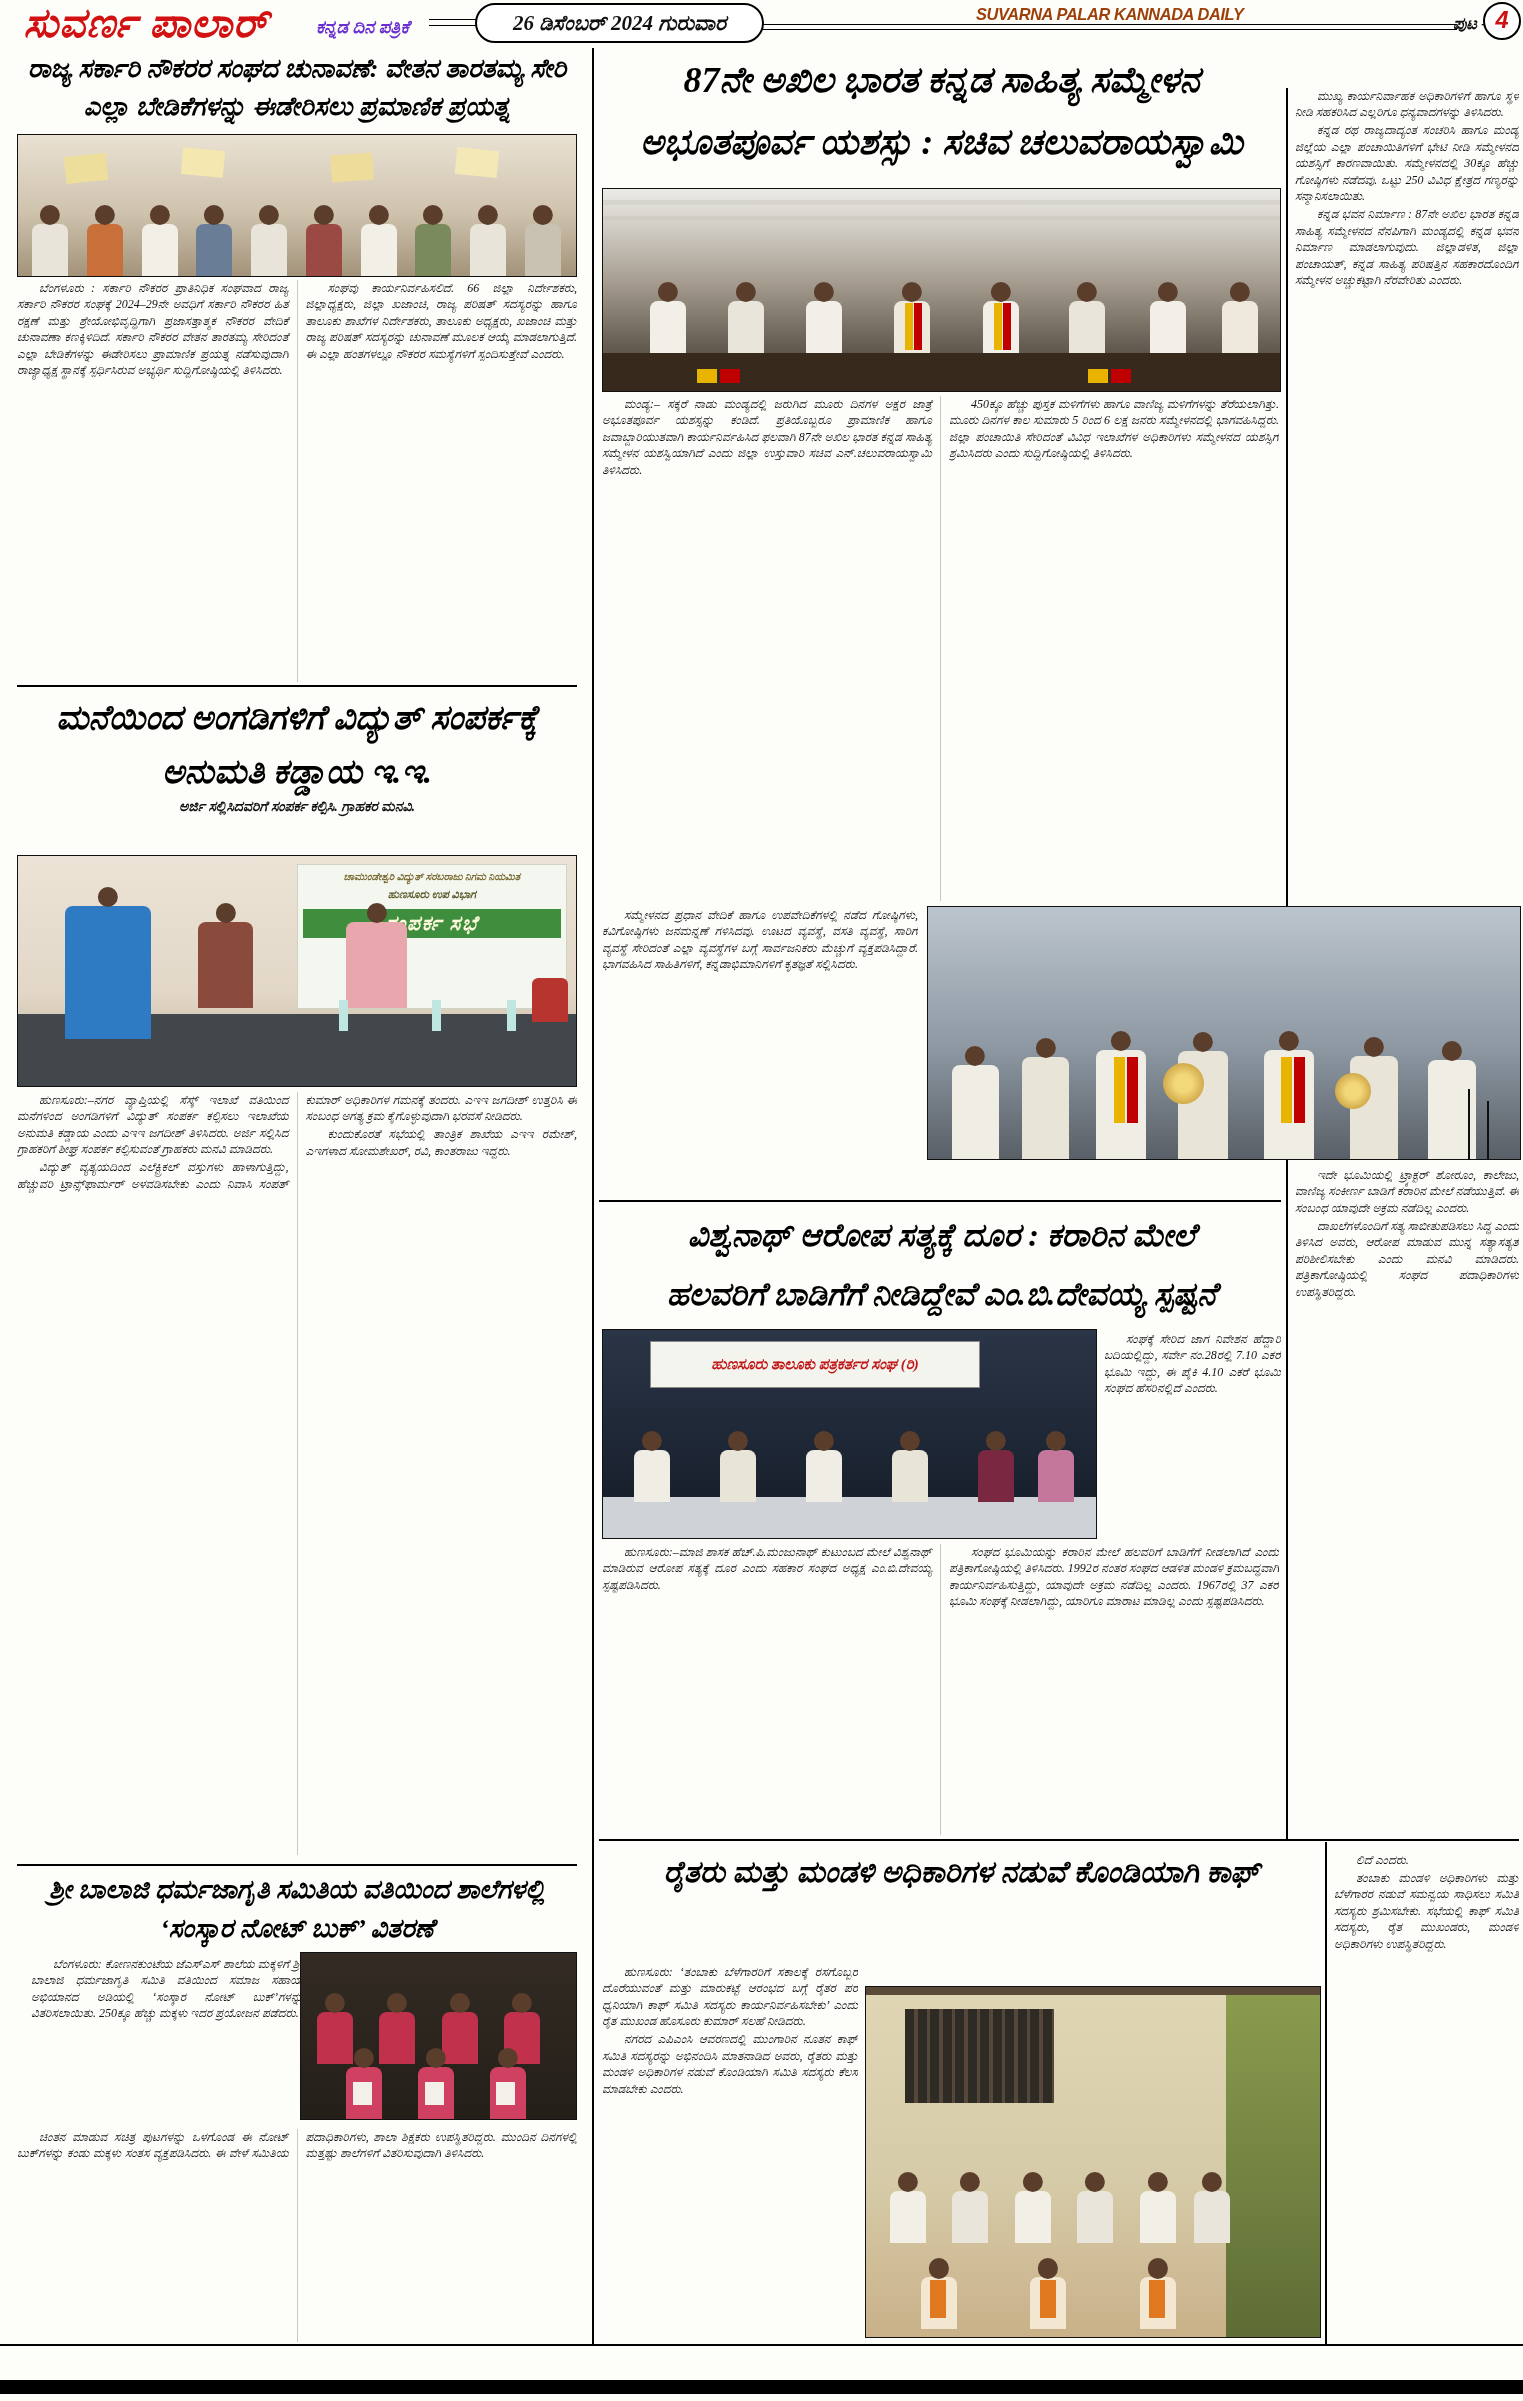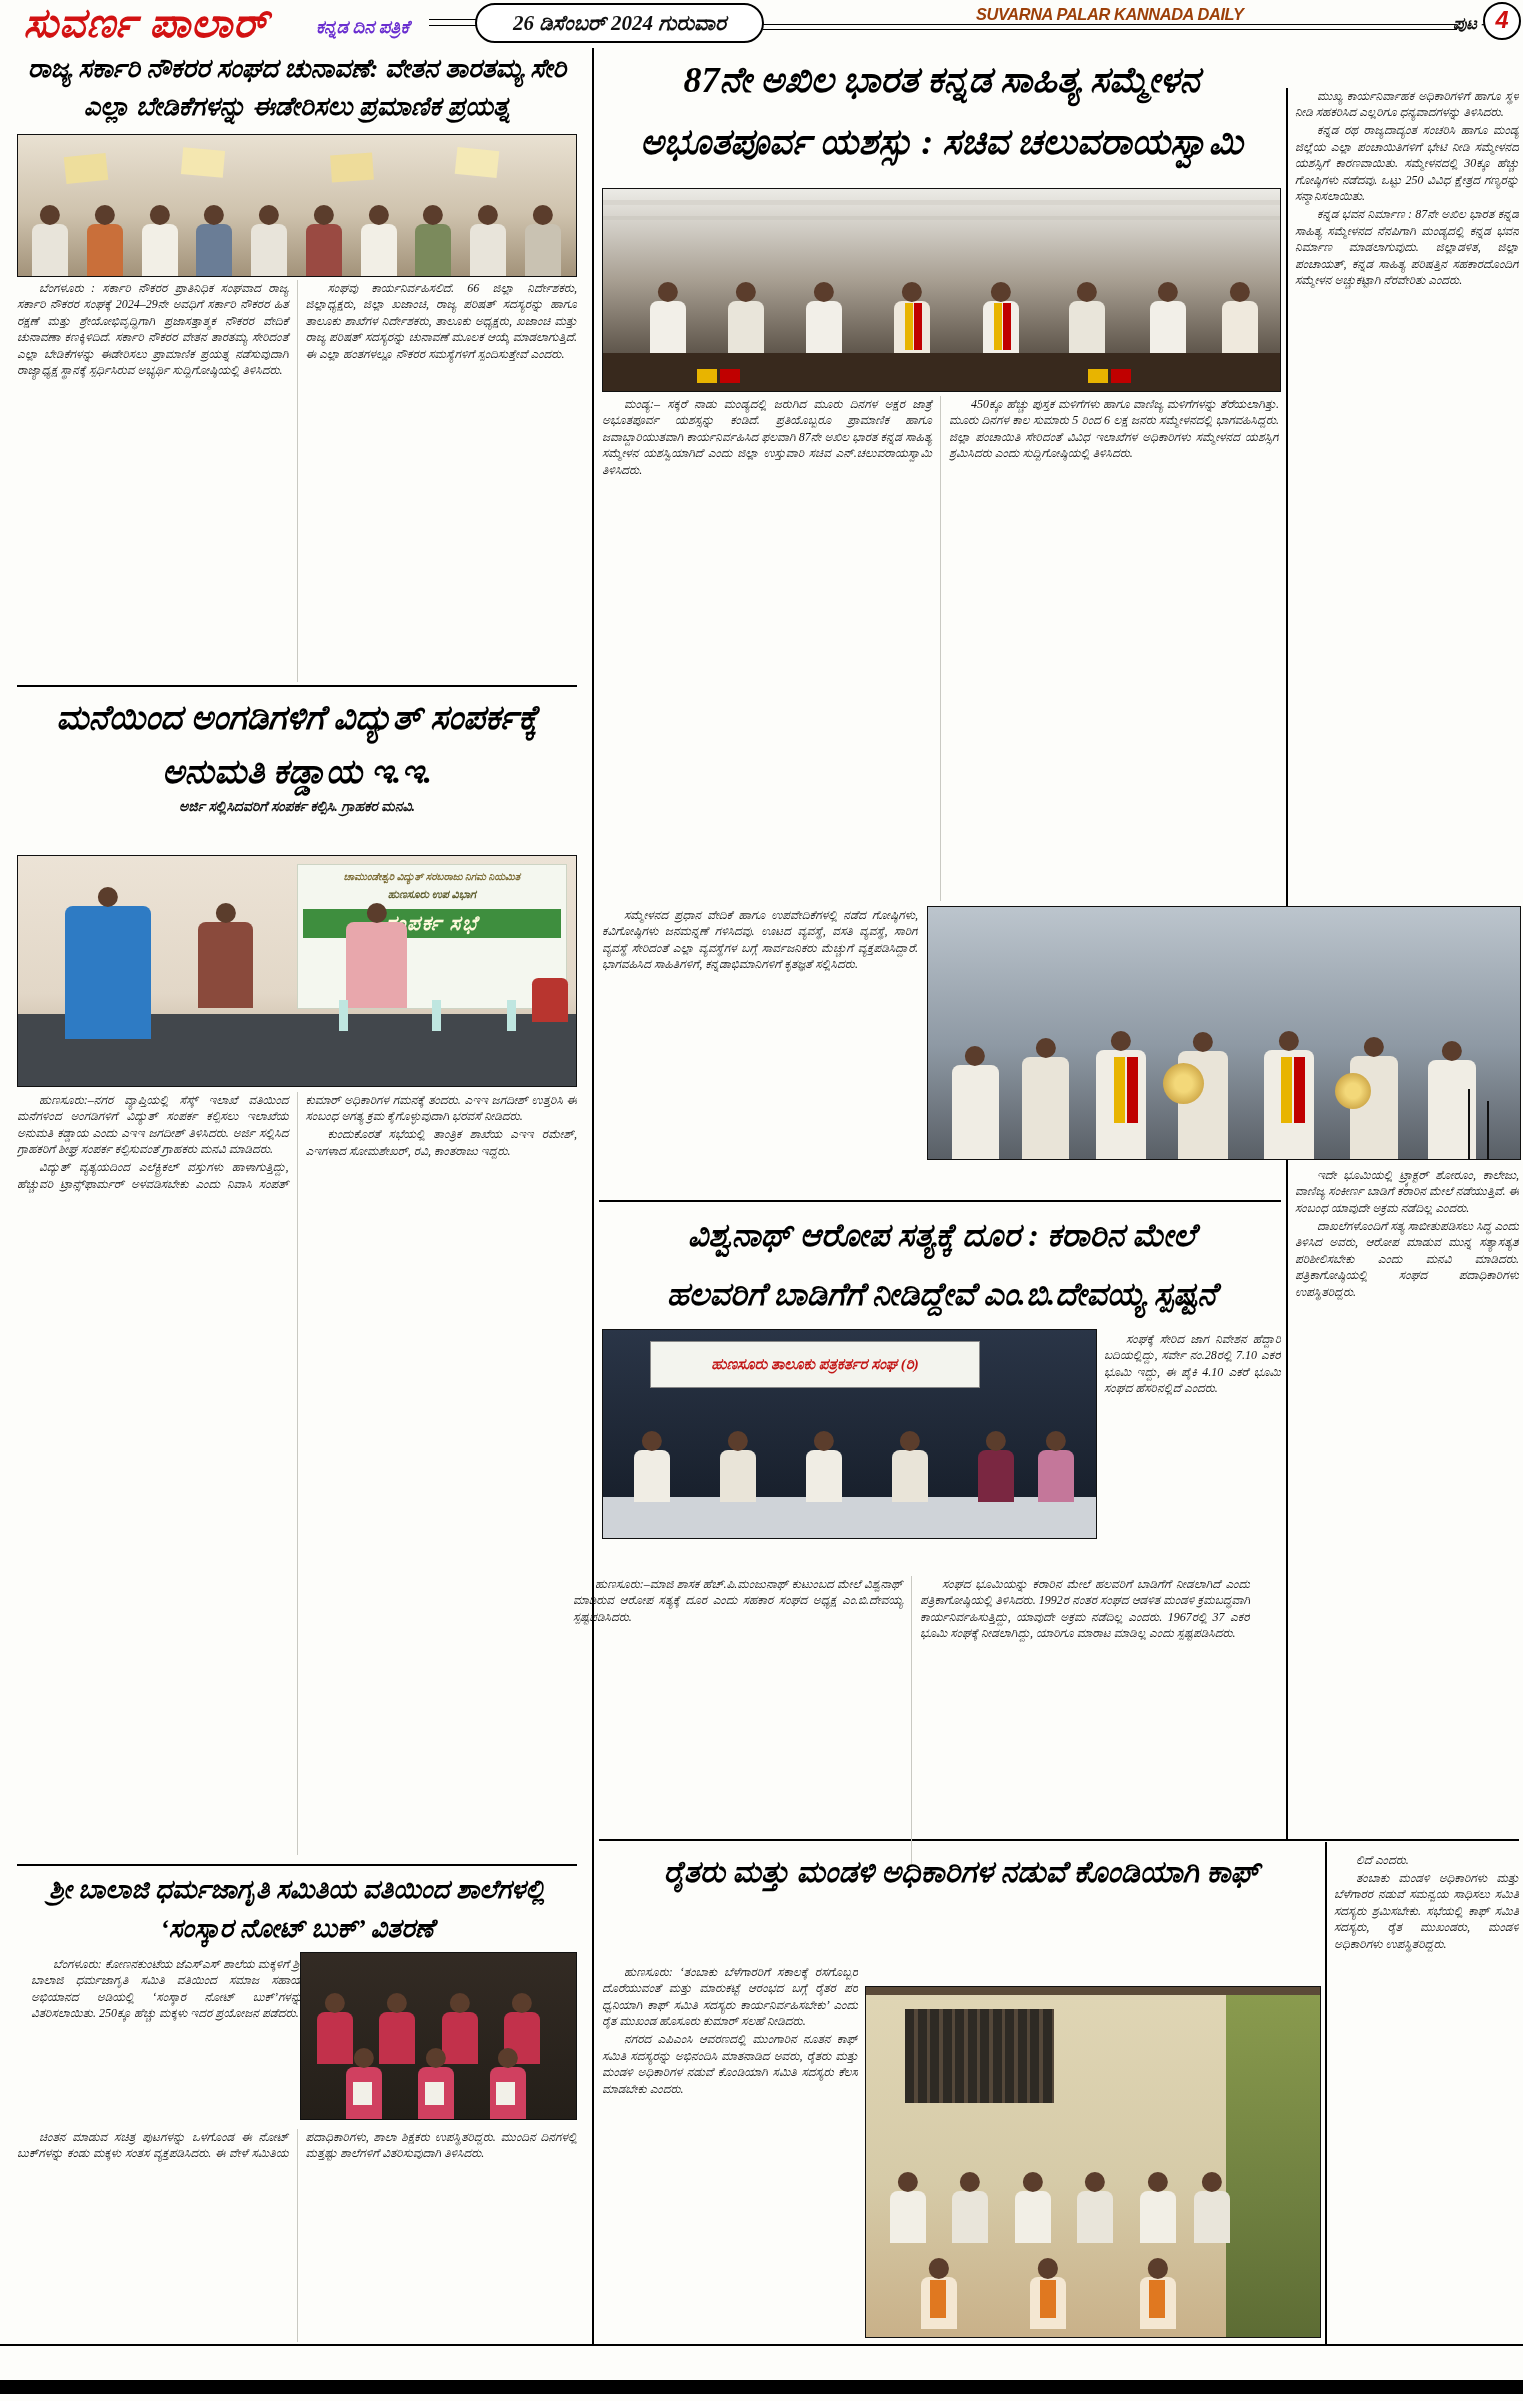--- a/index.html
+++ b/index.html
@@ -224,21 +224,21 @@
     <i class="person" style="left:203px;bottom:36px;background:#f0ede4;"></i>
     <i class="person" style="left:289px;bottom:36px;background:#e9e4d8;"></i>
     <i class="person" style="left:375px;bottom:36px;background:#7a2741;"></i>
     <i class="person" style="left:435px;bottom:36px;background:#c4779a;"></i>
   </div>
 
   <div class="body1" style="left:1104px;top:1331px;width:177px;height:205px;">
     <p>ಸಂಘಕ್ಕೆ ಸೇರಿದ ಜಾಗ ನಿವೇಶನ ಹೆದ್ದಾರಿ ಬದಿಯಲ್ಲಿದ್ದು, ಸರ್ವೇ ನಂ.28ರಲ್ಲಿ 7.10 ಎಕರೆ ಭೂಮಿ ಇದ್ದು, ಈ ಪೈಕಿ 4.10 ಎಕರೆ ಭೂಮಿ ಸಂಘದ ಹೆಸರಿನಲ್ಲಿದೆ ಎಂದರು.</p>
   </div>
 
-  <div class="body2" style="left:573px;top:1544px;width:677px;height:291px;margin-top:32px;">
+  <div class="body2" style="left:602px;top:1544px;width:677px;height:291px;">
     <p>ಹುಣಸೂರು:–ಮಾಜಿ ಶಾಸಕ ಹೆಚ್.ಪಿ.ಮಂಜುನಾಥ್ ಕುಟುಂಬದ ಮೇಲೆ ವಿಶ್ವನಾಥ್ ಮಾಡಿರುವ ಆರೋಪ ಸತ್ಯಕ್ಕೆ ದೂರ ಎಂದು ಸಹಕಾರ ಸಂಘದ ಅಧ್ಯಕ್ಷ ಎಂ.ಬಿ.ದೇವಯ್ಯ ಸ್ಪಷ್ಟಪಡಿಸಿದರು.</p>
     <p>ಸಂಘದ ಭೂಮಿಯನ್ನು ಕರಾರಿನ ಮೇಲೆ ಹಲವರಿಗೆ ಬಾಡಿಗೆಗೆ ನೀಡಲಾಗಿದೆ ಎಂದು ಪತ್ರಿಕಾಗೋಷ್ಠಿಯಲ್ಲಿ ತಿಳಿಸಿದರು. 1992ರ ನಂತರ ಸಂಘದ ಆಡಳಿತ ಮಂಡಳಿ ಕ್ರಮಬದ್ಧವಾಗಿ ಕಾರ್ಯನಿರ್ವಹಿಸುತ್ತಿದ್ದು, ಯಾವುದೇ ಅಕ್ರಮ ನಡೆದಿಲ್ಲ ಎಂದರು. 1967ರಲ್ಲಿ 37 ಎಕರೆ ಭೂಮಿ ಸಂಘಕ್ಕೆ ನೀಡಲಾಗಿದ್ದು, ಯಾರಿಗೂ ಮಾರಾಟ ಮಾಡಿಲ್ಲ ಎಂದು ಸ್ಪಷ್ಟಪಡಿಸಿದರು.</p>
   </div>
 
   <div class="hl hl-kaf">
     <div>ರೈತರು ಮತ್ತು ಮಂಡಳಿ ಅಧಿಕಾರಿಗಳ ನಡುವೆ ಕೊಂಡಿಯಾಗಿ ಕಾಫ್</div>
   </div>
 
   <div class="body1" style="left:602px;top:1964px;width:256px;height:375px;">
     <p>ಹುಣಸೂರು: ‘ತಂಬಾಕು ಬೆಳೆಗಾರರಿಗೆ ಸಕಾಲಕ್ಕೆ ರಸಗೊಬ್ಬರ ದೊರೆಯುವಂತೆ ಮತ್ತು ಮಾರುಕಟ್ಟೆ ಆರಂಭದ ಬಗ್ಗೆ ರೈತರ ಪರ ಧ್ವನಿಯಾಗಿ ಕಾಫ್ ಸಮಿತಿ ಸದಸ್ಯರು ಕಾರ್ಯನಿರ್ವಹಿಸಬೇಕು’ ಎಂದು ರೈತ ಮುಖಂಡ ಹೊಸೂರು ಕುಮಾರ್ ಸಲಹೆ ನೀಡಿದರು.</p>

